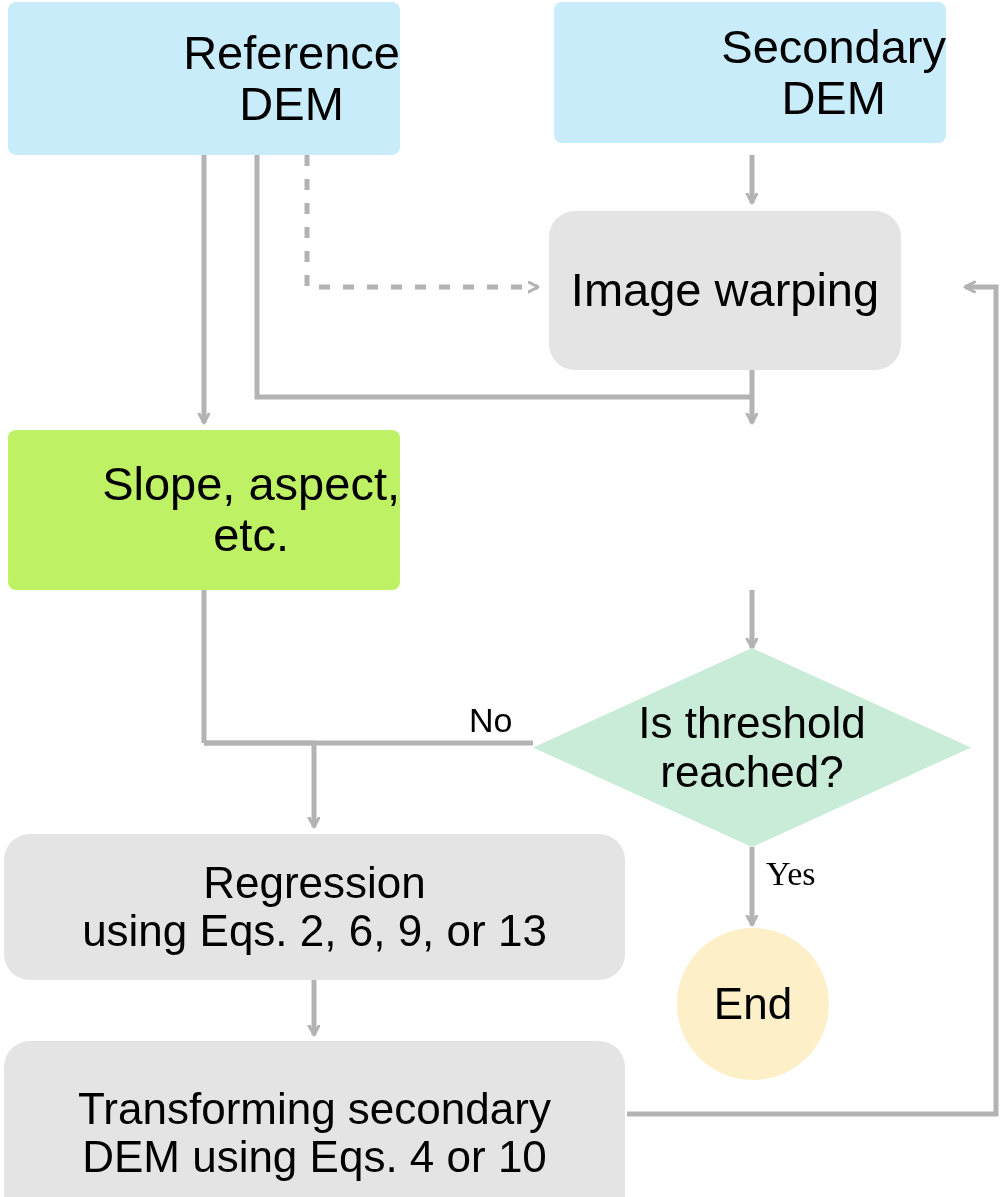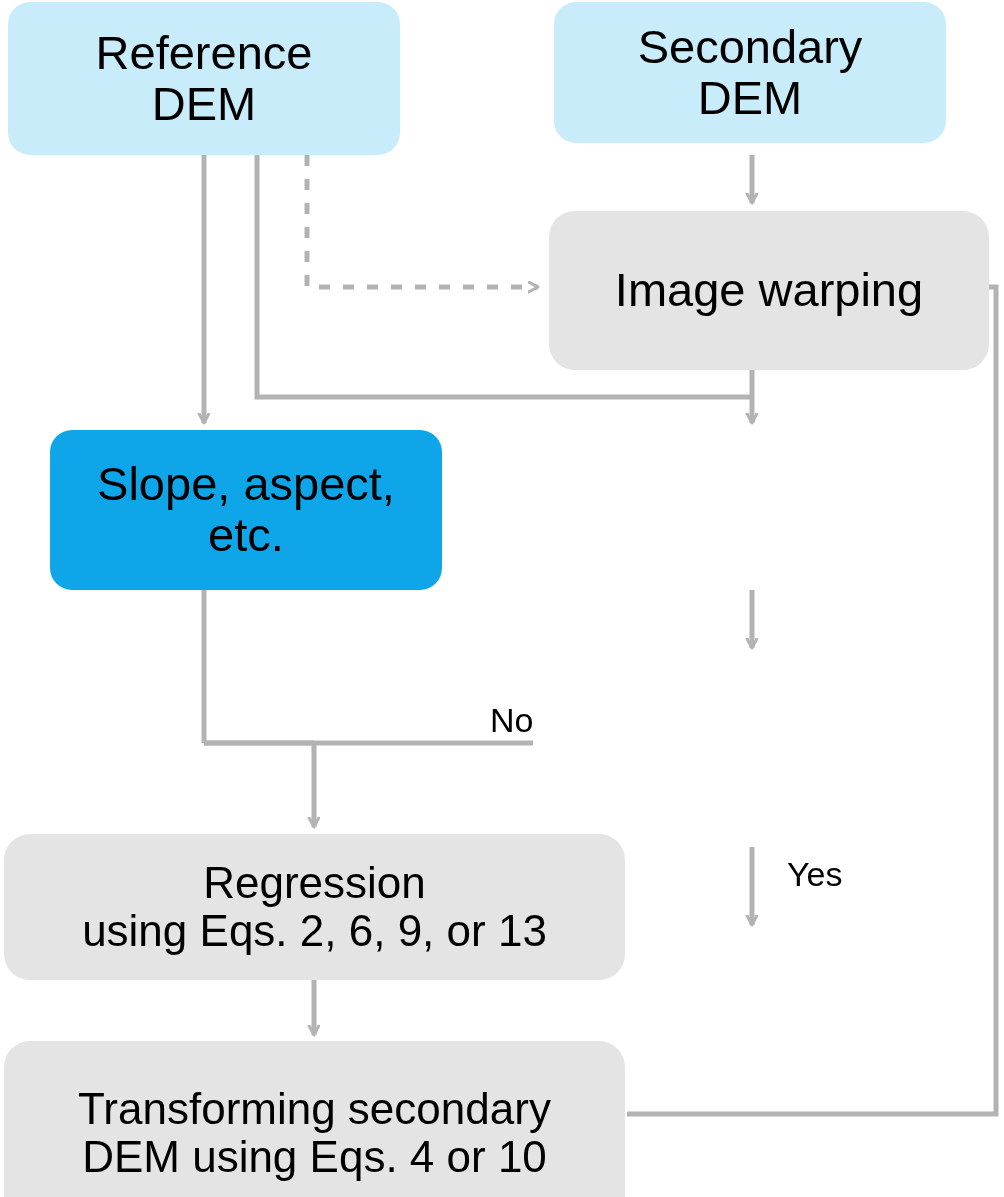--- a/index.html
+++ b/index.html
@@ -16,25 +16,26 @@
     display:flex;align-items:center;justify-content:center;
     text-align:center;
     color:#000000;
     line-height:1.08;
     box-sizing:border-box;
     z-index:2;
   }
   .node span{display:block;white-space:pre-line;}
 
   .terminal{
-    border-radius:22px;
+    border-radius:8px;
     font-size:47px;
+    justify-content:flex-end;
   }
   .data-blue{background:#c9ecfa;}
-  .data-pink{background:#0ea5e9;margin-left:42px;}
+  .data-pink{background:#bef264;}
   .process{background:#e4e4e4;border-radius:26px;}
 
   .diamond-wrap{
     position:absolute;z-index:2;
     display:flex;align-items:center;justify-content:center;
   }
   .diamond-shape{
     position:absolute;left:0;top:0;width:100%;height:100%;
     background:#c9ecd8;
     clip-path:polygon(50% 0%,100% 50%,50% 100%,0% 50%);
@@ -47,21 +48,21 @@
 
   .circle-node{
     position:absolute;z-index:2;border-radius:50%;
     background:#fdf0c8;
     display:flex;align-items:center;justify-content:center;
     font-size:44px;color:#000;
   }
 
   .edge-label{
     position:absolute;z-index:4;color:#000;font-size:34px;
-    background:transparent;line-height:1;white-space:nowrap;margin-left:21px;
+    background:transparent;line-height:1;white-space:nowrap;
   }
 </style>
 </head>
 <body>
 
 <div id="canvas">
 
   <svg class="svg-layer" viewBox="0 0 1004 1197" width="1004" height="1197" aria-hidden="true">
     <defs>
       <marker id="arrowOpen" markerWidth="14" markerHeight="14" refX="10.5" refY="6" orient="auto" markerUnits="userSpaceOnUse">
@@ -104,43 +105,51 @@
   <div class="node terminal data-blue" style="left:8px;top:2px;width:392px;height:153px;">
     <span>Reference
 DEM</span>
   </div>
 
   <div class="node terminal data-blue" style="left:554px;top:2px;width:392px;height:141px;">
     <span>Secondary
 DEM</span>
   </div>
 
-  <div class="node process" style="left:549px;top:211px;width:440px;height:159px;font-size:47px;">
+  <div class="node process" style="left:549px;top:211px;width:352px;height:159px;font-size:47px;">
     <span>Image warping</span>
   </div>
 
   <div class="node terminal data-pink" style="left:8px;top:430px;width:392px;height:160px;">
     <span>Slope, aspect,
 etc.</span>
   </div>
 
 
+  <div class="diamond-wrap" style="left:533px;top:648px;width:438px;height:199px;">
+    <div class="diamond-shape"></div>
+    <div class="diamond-label">Is threshold
+reached?</div>
+  </div>
 
   <div class="node process" style="left:4px;top:834px;width:621px;height:146px;font-size:44px;">
     <span>Regression
 using Eqs. 2, 6, 9, or 13</span>
   </div>
 
   <div class="node process" style="left:4px;top:1041px;width:621px;height:184px;font-size:44px;">
     <span>Transforming secondary
 DEM using Eqs. 4 or 10</span>
   </div>
 
+  <div class="circle-node" style="left:677px;top:928px;width:152px;height:152px;">
+    <span>End</span>
+  </div>
 
   <div class="edge-label" style="left:469px;top:703px;">
     <span>No</span>
   </div>
 
-  <div class="edge-label" style="left:766px;top:857px;">
+  <div class="edge-label" style="left:766px;top:857px;font-family:Liberation Serif, serif;">
     <span>Yes</span>
   </div>
 
 </div>
 
 </body></html>

